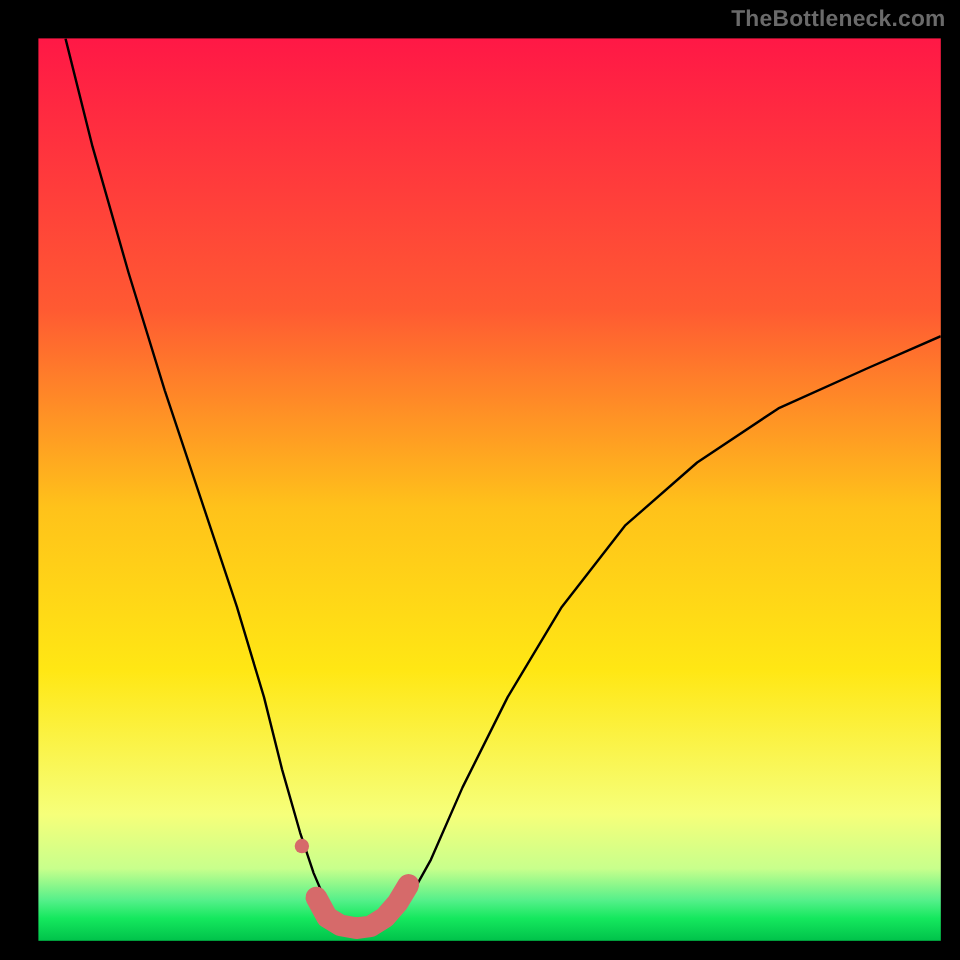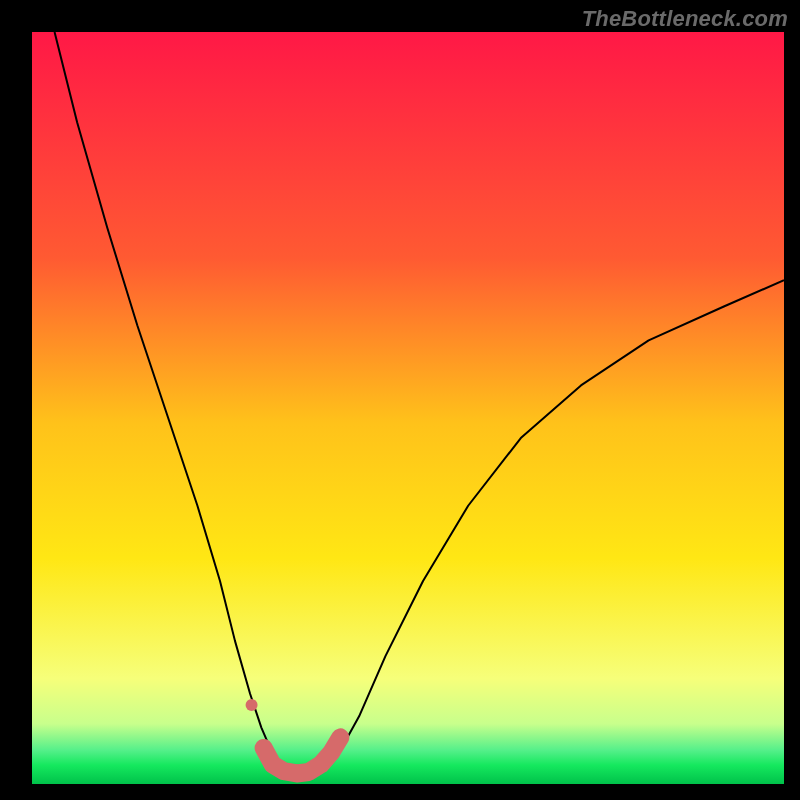--- a/index.html
+++ b/index.html
@@ -54,14 +54,14 @@
         <clipPath id="plotclip">
           <rect x="32" y="32" width="752" height="752"></rect>
         </clipPath>
       </defs>
       <g clip-path="url(#plotclip)">
         <path d="M54.56 32.00 L77.12 122.24 L107.20 227.52 L137.28 325.28 L167.36 415.52 L197.44 505.76 L220.00 580.96 L235.04 641.12 L250.08 693.76 L261.36 727.60 L272.64 753.92 L283.92 767.46 L295.20 773.47 L310.24 774.98 L325.28 768.96 L340.32 750.16 L359.12 716.32 L385.44 656.16 L423.04 580.96 L468.16 505.76 L520.80 438.08 L580.96 385.44 L648.64 340.32 L723.84 306.48 L784.00 280.16" fill="none" stroke="#000000" stroke-width="2" stroke-linejoin="round"></path>
         <circle cx="251.58" cy="705.04" r="6" fill="#d66a6a"></circle>
         <path d="M263.62 747.90 L272.64 764.45 L283.92 771.22 L296.70 773.47 L308.74 771.97 L320.77 764.45 L331.30 752.42 L340.32 737.38" fill="none" stroke="#d66a6a" stroke-width="18" stroke-linecap="round" stroke-linejoin="round"></path>
       </g>
     </svg>
-  <div class="watermark" style="top: 6px; right: 12px; font-size: 22px; color: rgb(106, 106, 106); font-style: italic;">TheBottleneck.com</div>
+  <div class="watermark" style="top: 6px; right: 12px; font-size: 19px; color: rgb(106, 106, 106);">TheBottleneck.com</div>
 </div>
 
 </body></html>

